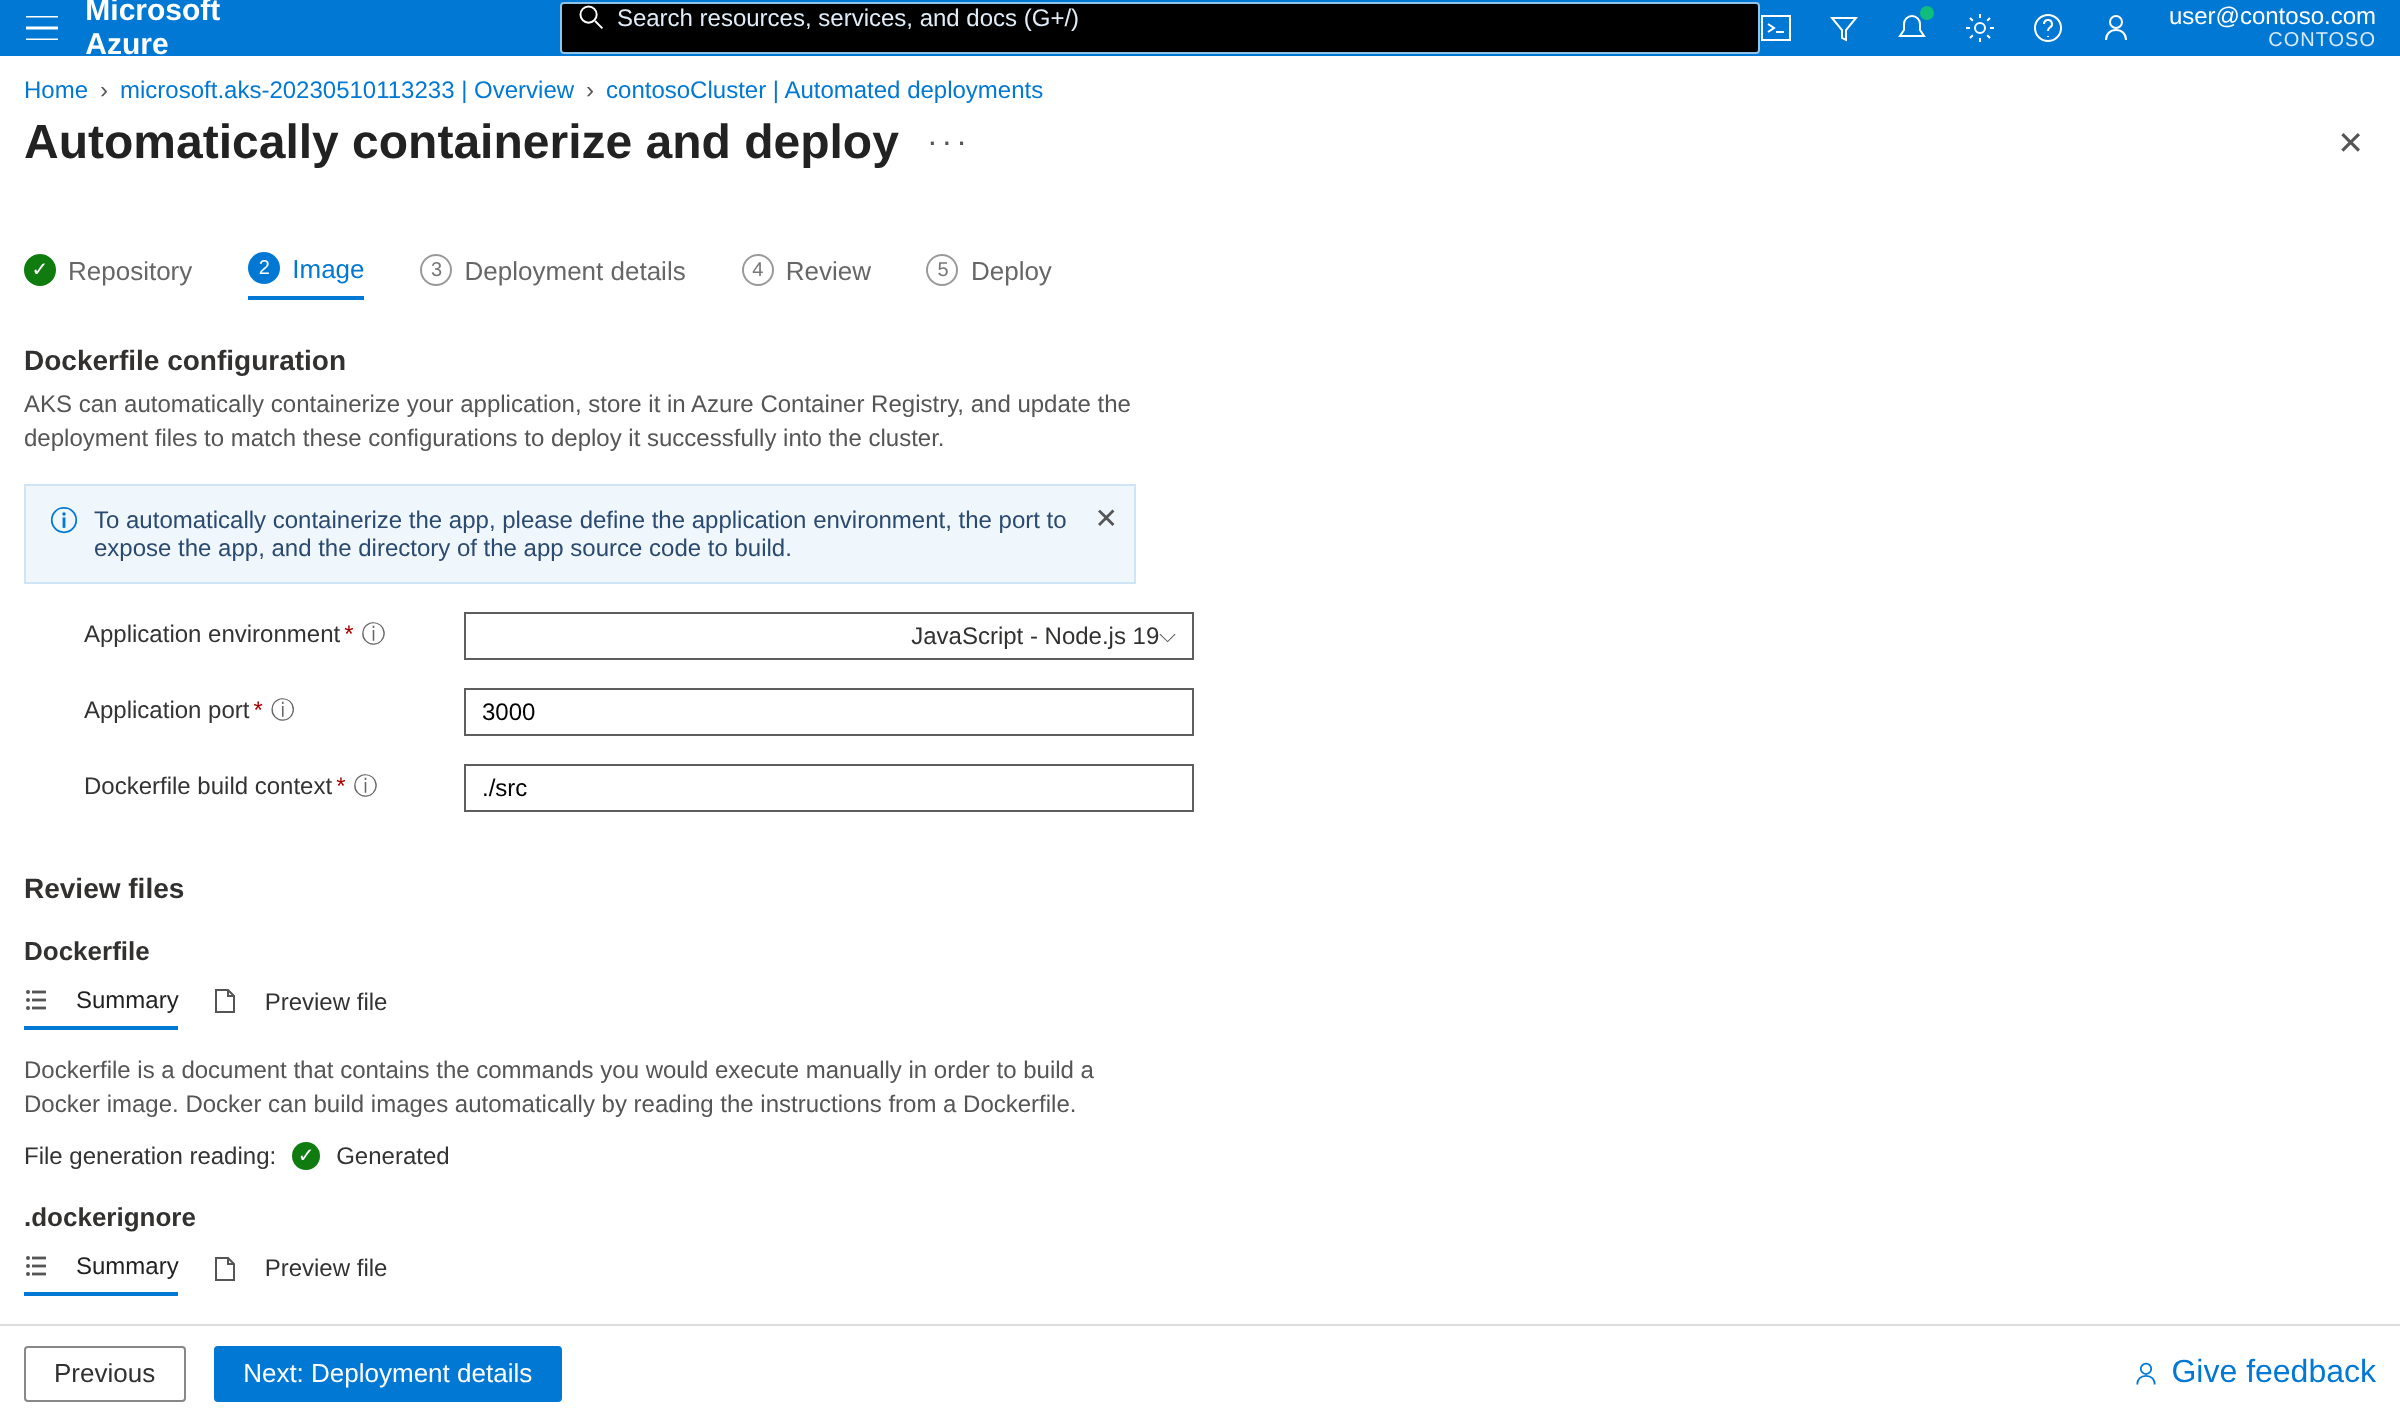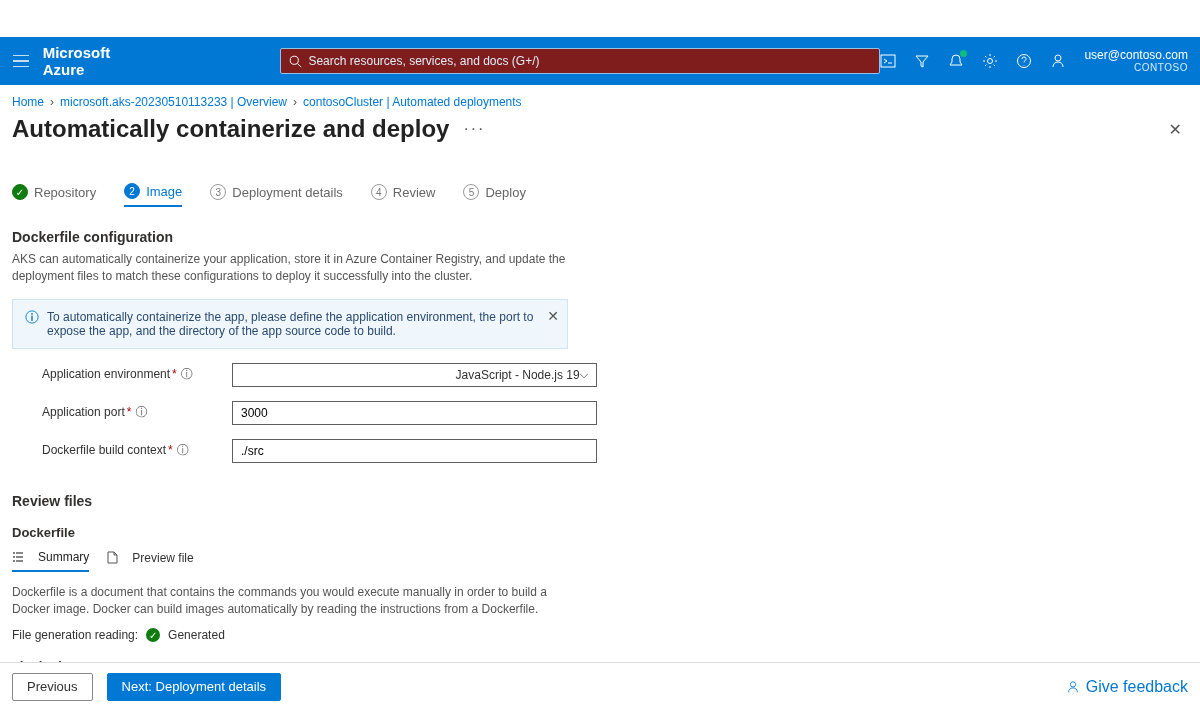--- a/index.html
+++ b/index.html
@@ -1,23 +1,23 @@
 <!DOCTYPE html>
 <html><head>
 <meta charset="utf-8">
 <style>
   * { box-sizing: border-box; margin: 0; padding: 0; }
   body { font-family: "Segoe UI", -apple-system, sans-serif; font-size: 13px; color: #323130; background: #fff; width: 1200px; height: 710px; overflow: hidden; position: relative; }
   
   
-  .topbar { background: #0078d4; height: 48px; display: flex; align-items: center; color: #fff; padding: 1px 12px; margin-top: 37px; }
+  .topbar { background: #0078d4; height: 28px; display: flex; align-items: center; color: #fff; padding: 1px 12px; }
   .hamburger { width: 24px; height: 24px; display:flex; align-items:center; justify-content:center; cursor:pointer; }
   .brand { font-size: 15px; font-weight: 600; margin-left: 12px; }
   .search-wrap { flex: 0 0 600px; margin-left: 150px; }
-  .search-box { height: 26px; background: #7f1d1d; border: 1px solid #8fc3e8; border-radius: 2px; display:flex; align-items:center; padding: 0 8px; color: #e6f0fa; }
+  .search-box { height: 26px; background: #000000; border: 1px solid #8fc3e8; border-radius: 2px; display:flex; align-items:flex-start; padding: 0 8px; color: #e6f0fa; }
   .search-box input { background: transparent; border: none; outline: none; color: #fff; font-size: 12px; flex:1; margin-left:6px; }
   .search-box input::placeholder { color: #e0ecf7; }
   .topbar-spacer { flex: 1; }
   .topbar-icons { display: flex; gap: 18px; align-items:center; margin-right: 18px; }
   .topbar-icons .ticon { width:16px; height:16px; cursor:pointer; position:relative; }
   .badge-dot { position:absolute; top:-3px; right:-3px; width:7px;height:7px;border-radius:50%; background:#0fbd7c; }
   .user-block { text-align: right; line-height: 1.2; font-size: 12px; }
   .user-block .tenant { font-size: 10px; opacity: .85; letter-spacing:.5px; }
   
   

